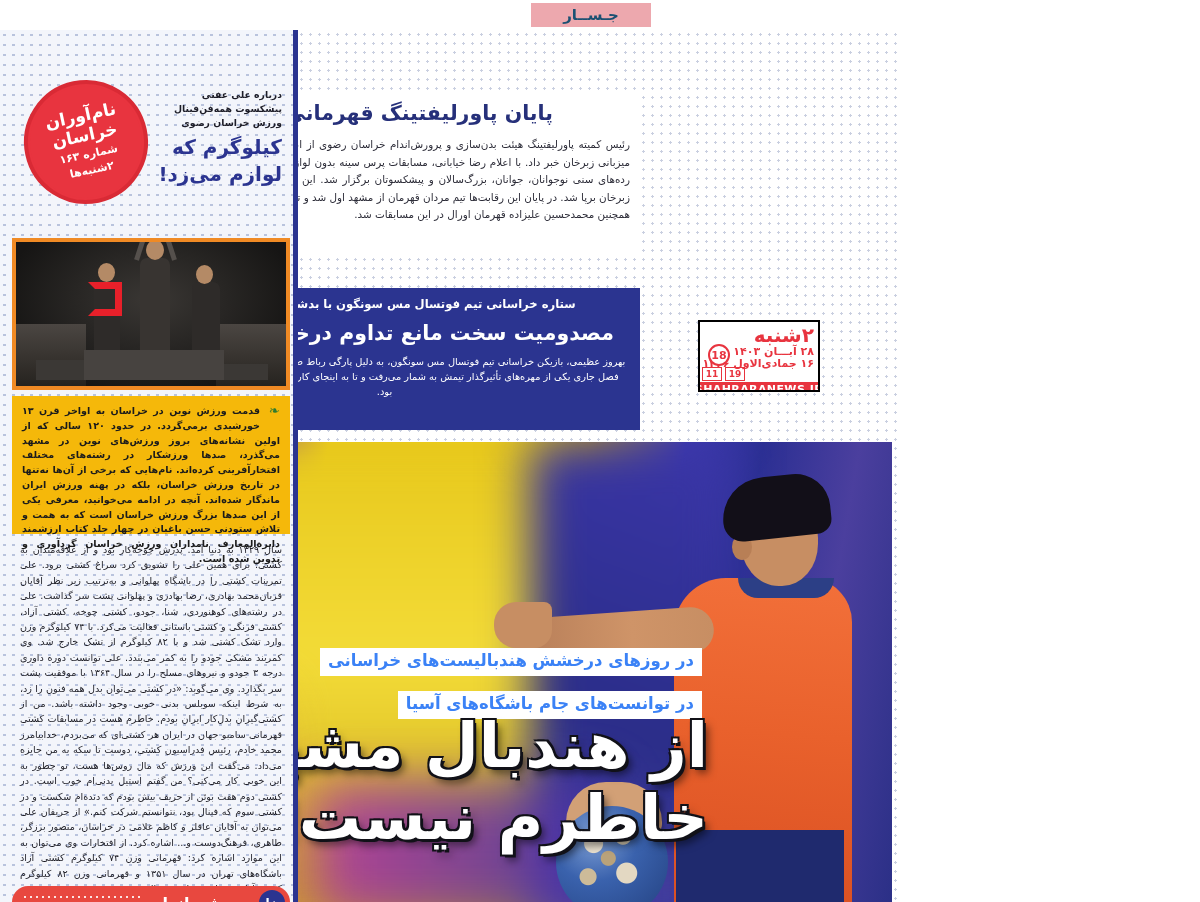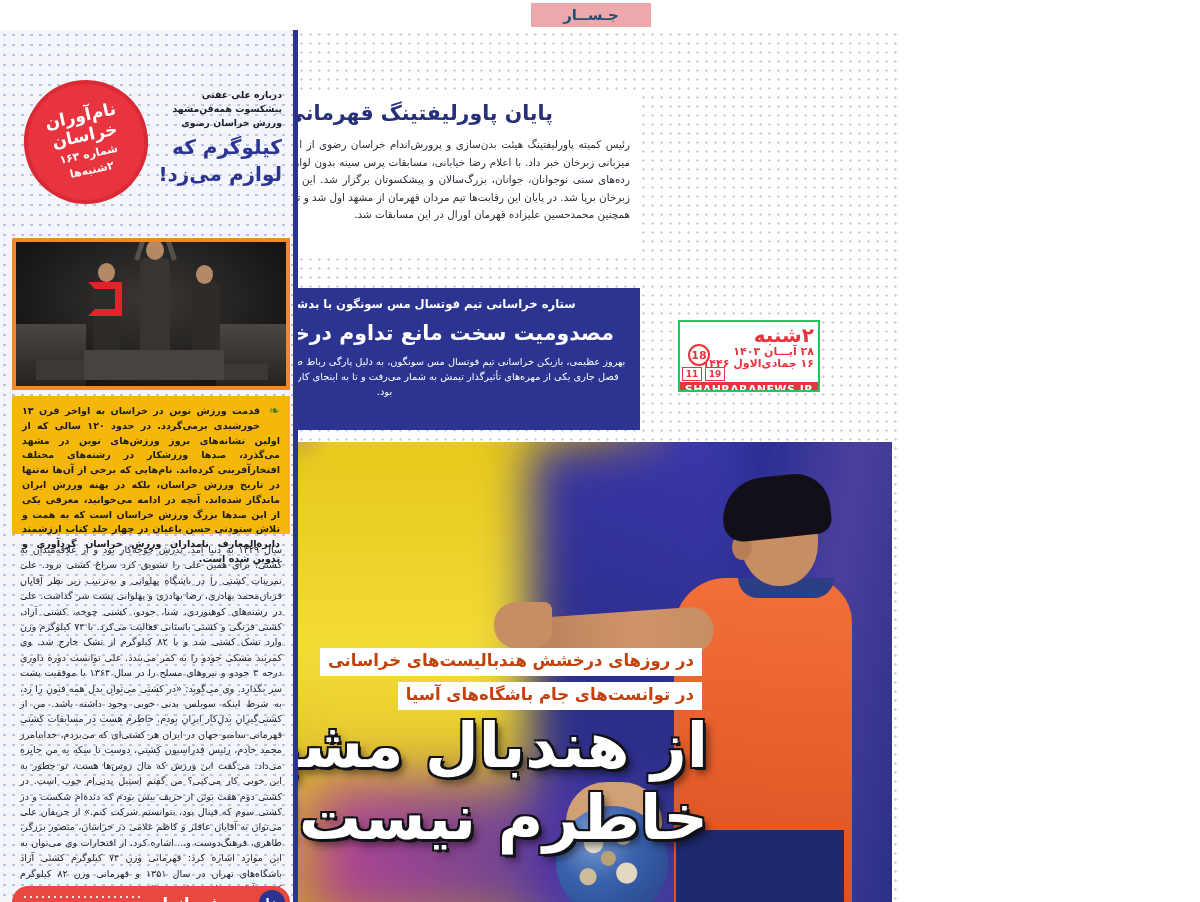--- a/index.html
+++ b/index.html
@@ -55,23 +55,23 @@
 
   
   .masthead {
     position: absolute; top: 32px; right: 690px;
     width: 212px; height: 360px;
   }
   .logo-canvas { position: absolute; inset: 0; }
 
   .date-box {
     position: absolute; top: 290px; right: 82px;
-    width: 142px; height: 72px;
+    width: 122px; height: 72px;
     background: #ffffff;
-    border: 2px solid #22c55e;
+    border: 2px solid #000000;
     overflow: hidden;
   }
   .date-weekday {
     position: absolute; top: 1px; right: 4px;
     font-size: 20px; font-weight: bold; color: #e8343f;
     letter-spacing: -.5px;
   }
   .date-lines {
     position: absolute; top: 24px; right: 4px; text-align: right;
   }
@@ -256,24 +256,24 @@
     background: #d2a076; border-radius: 40px 40px 12px 12px;
   }
 
   
   .hero-kicker {
     position: absolute; top: 206px; right: 190px;
     text-align: right;
   }
   .hero-kicker span {
     display: inline-block;
-    background: #ffffff; color: #c2410c;
+    background: #ffffff; color: #3b82f6;
     font-size: 16.5px; font-weight: bold;
     padding: 2px 8px 4px 8px; line-height: 22px;
-    margin-bottom: 6px; letter-spacing: -.3px;
+    margin-bottom: 15px; letter-spacing: -.3px;
   }
   .hero-headline {
     position: absolute; top: 268px; right: 184px;
     text-align: right;
   }
   .hero-headline div {
     color: #ffffff; font-weight: bold;
     font-size: 62px; line-height: 72px;
     letter-spacing: -1.5px;
     text-shadow:
@@ -527,21 +527,21 @@
       </div>
     </div>
   </div>
 
   <div class="side-col">
     <div class="side-col-dots dots-blue"></div>
     <div class="side-rule"></div>
 
     <div class="side-kicker">
       <div>درباره علی عفتی</div>
-      <div>پیشکسوت همه‌فن‌مشهد</div>
+      <div>پیشکسوت همه‌فن‌فینال</div>
       <div>ورزش خراسان رضوی</div>
     </div>
 
     <div class="side-title">
       <div>کیلوگرم که</div>
       <div>لوازم می‌زد!</div>
     </div>
 
     <div class="stamp">
       <div class="s1">نام‌آوران</div>

